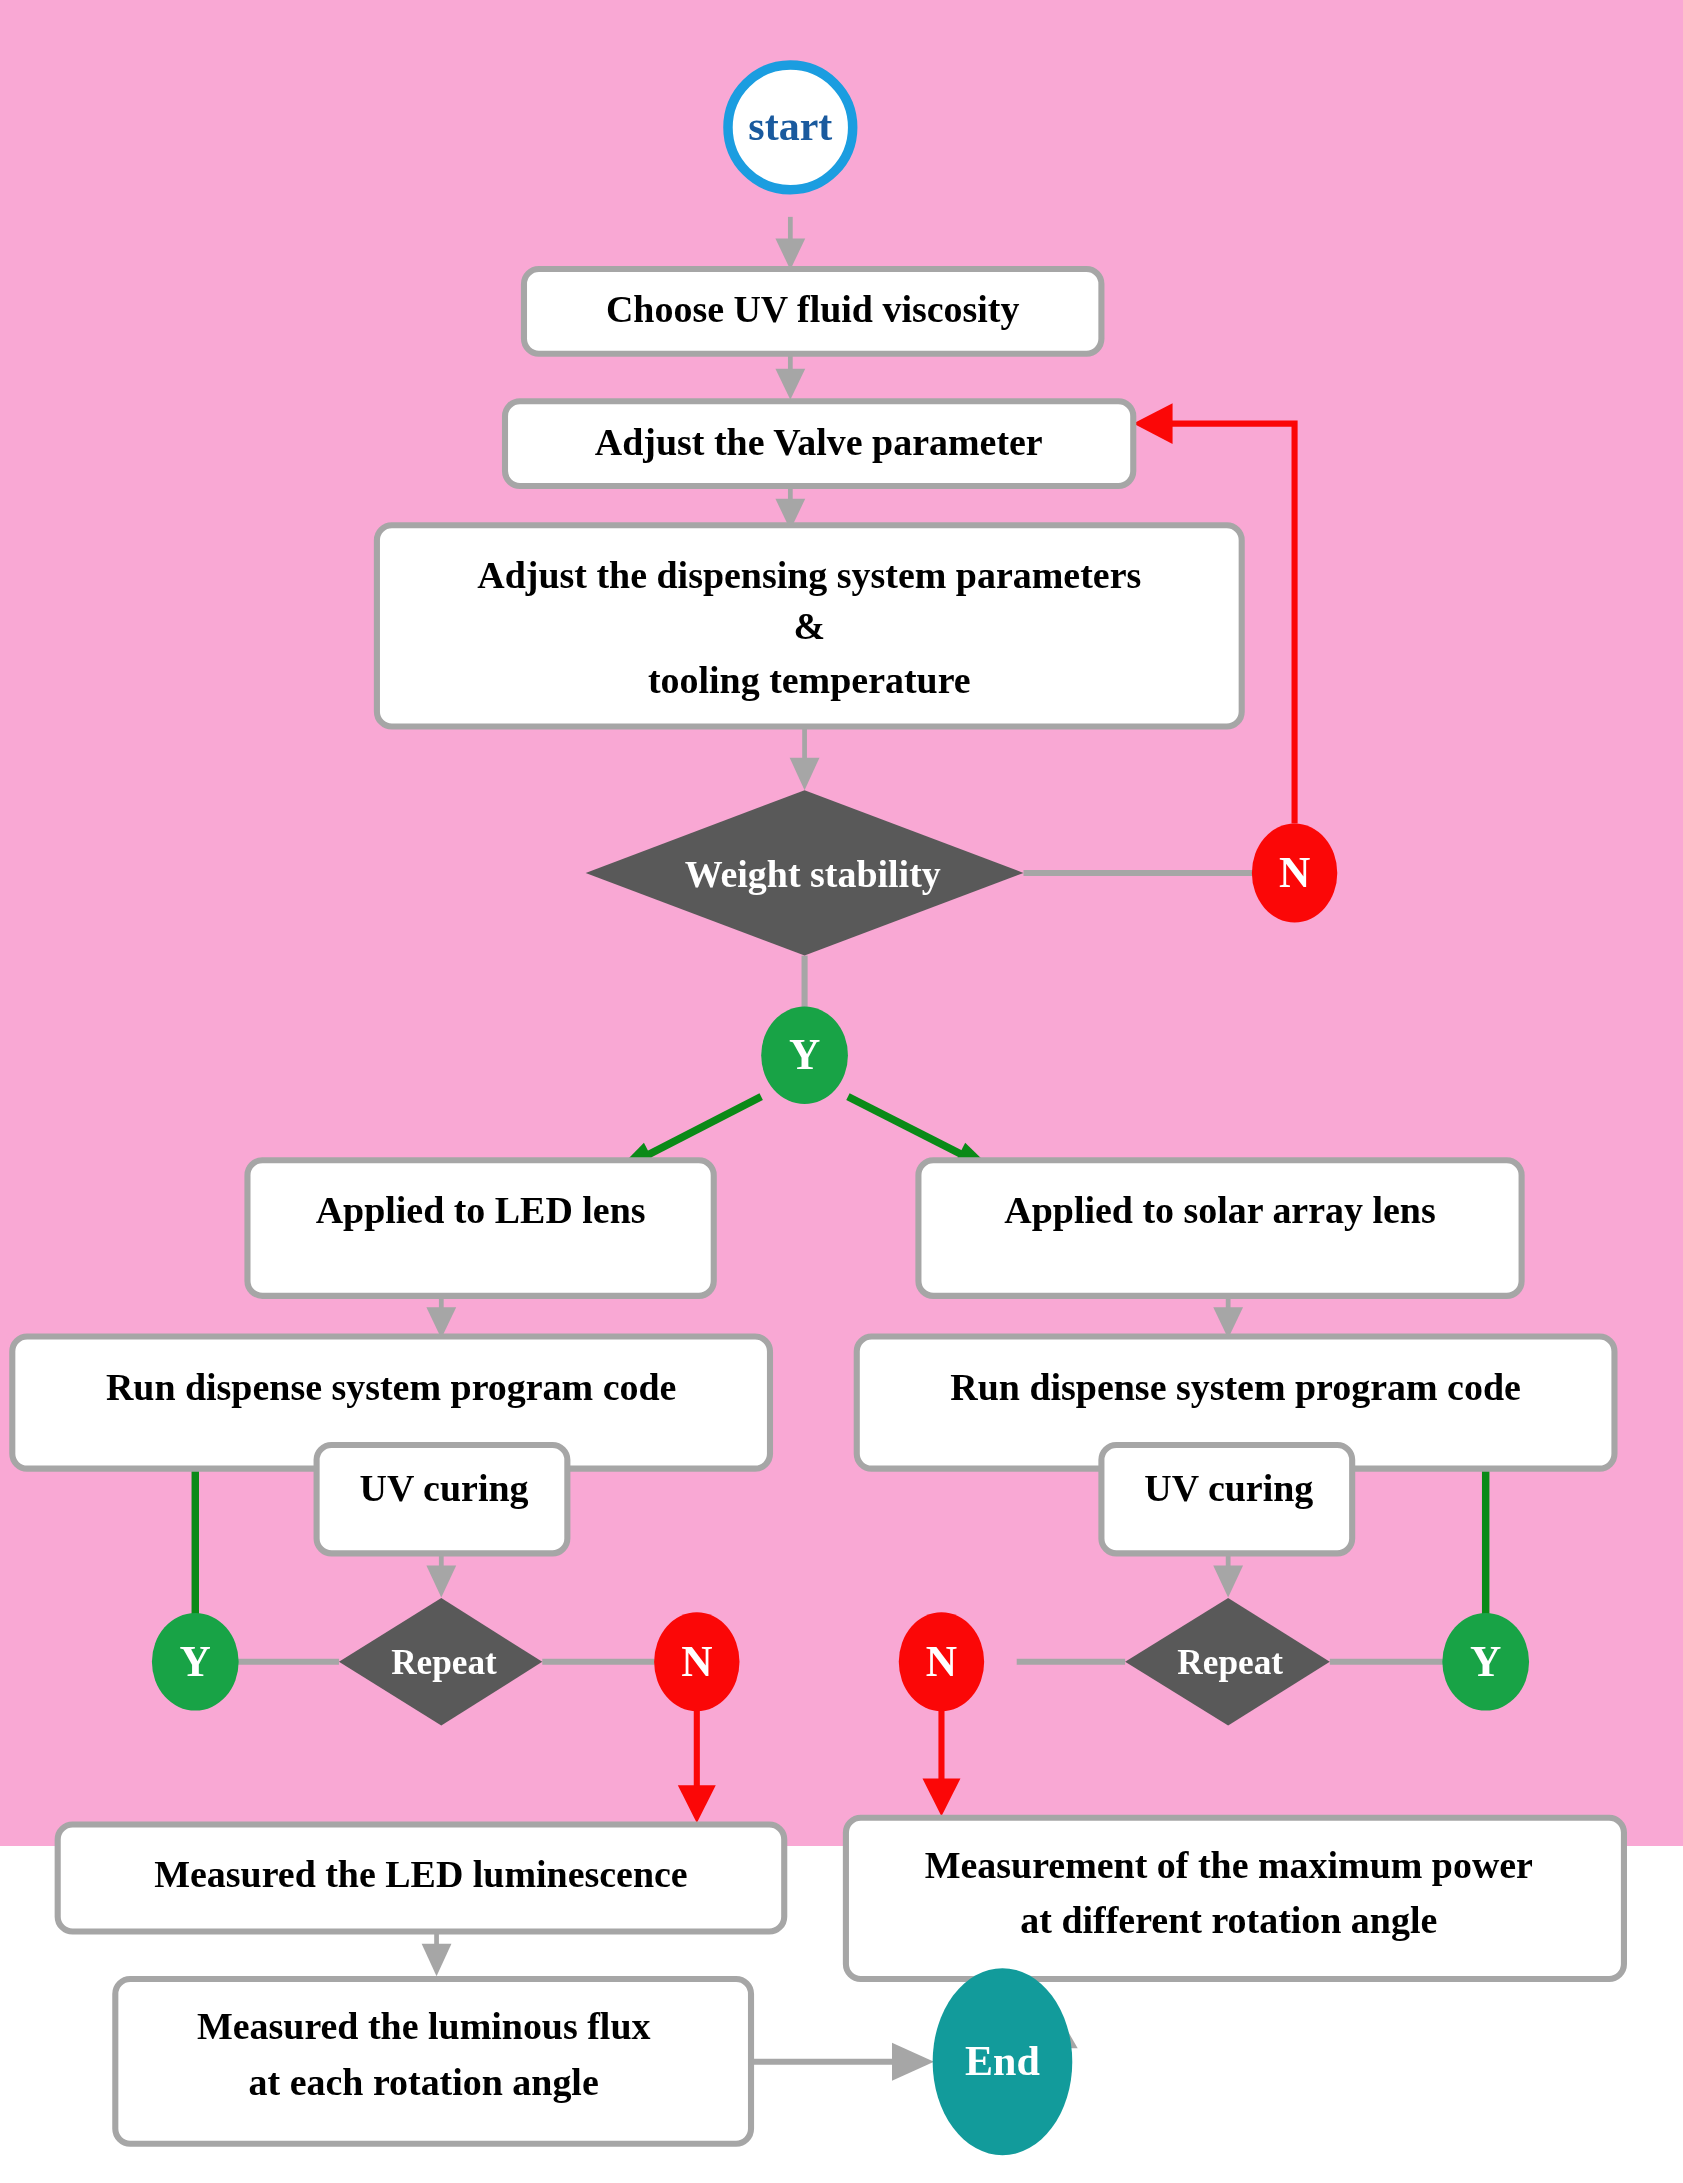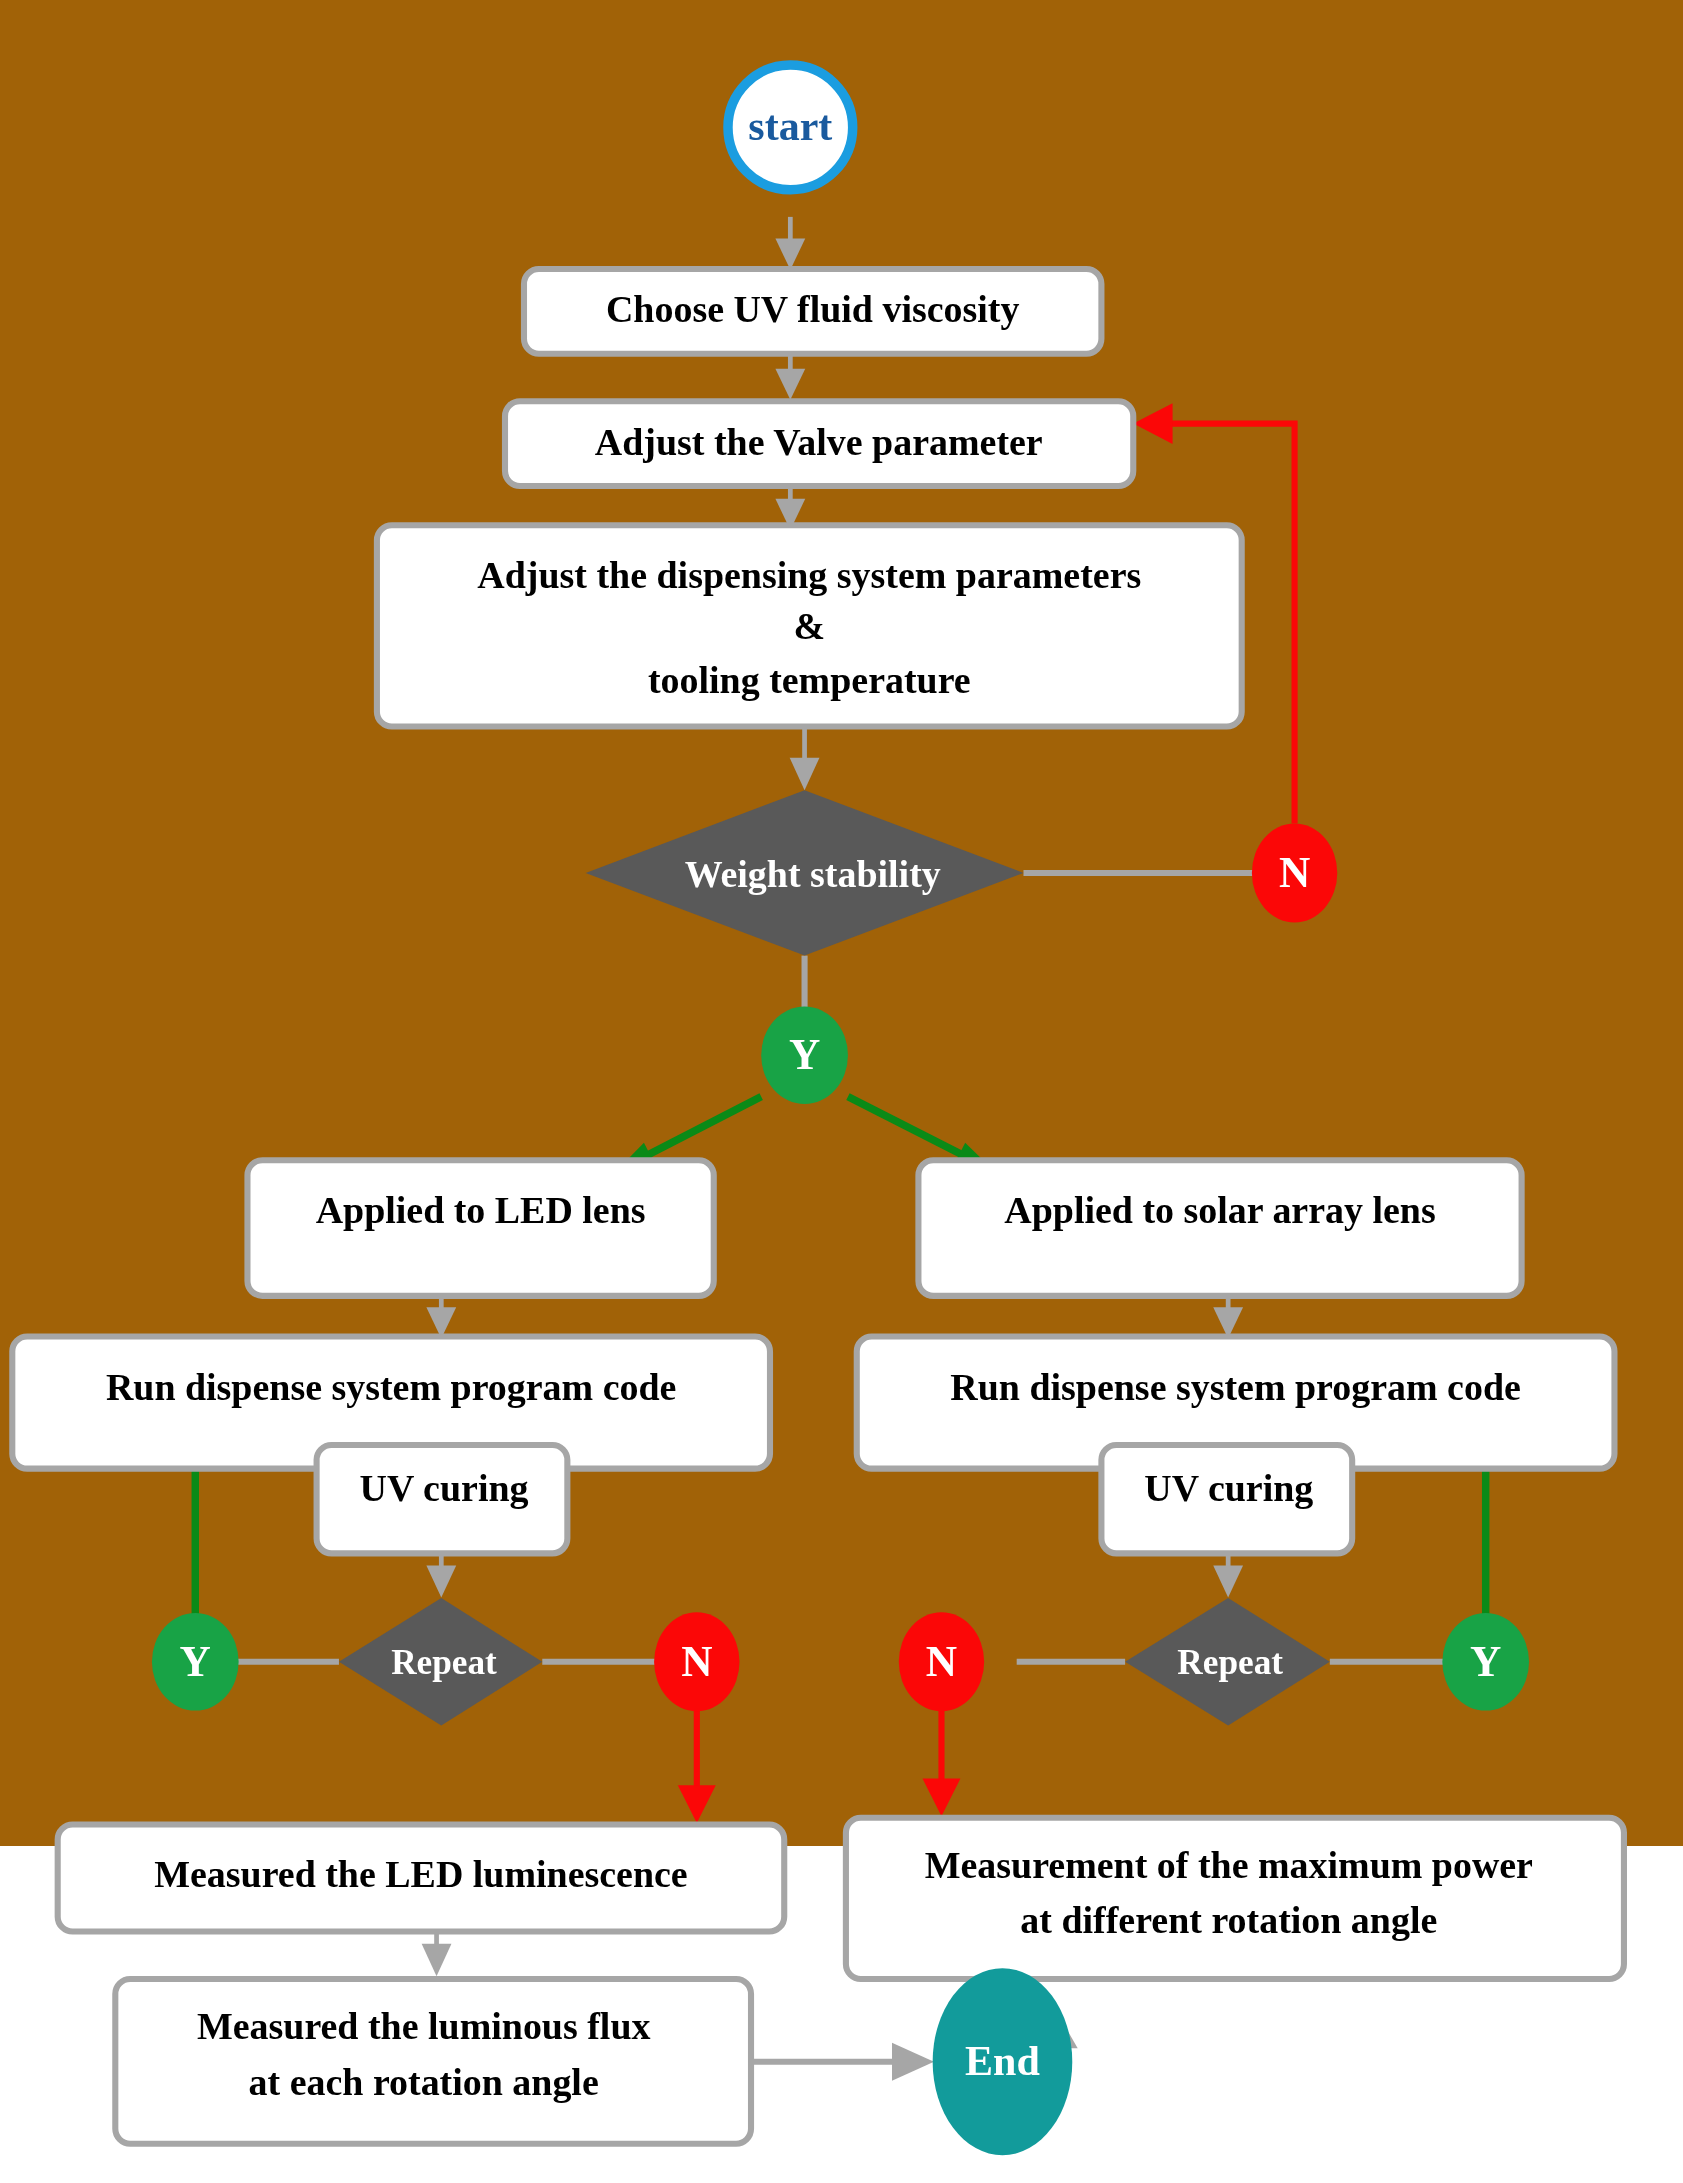--- a/index.html
+++ b/index.html
@@ -10,21 +10,21 @@
   body {
     width: 1683px;
     height: 2183px;
     font-family: "Liberation Serif", "DejaVu Serif", serif;
     overflow: hidden;
   }
   #flowchart-root {
     position: relative;
     width: 1683px;
     height: 1846px;
-    background: #a16207;
+    background: #f9a8d4;
   }
   svg#flow-svg {
     display: block;
     width: 1683px;
     height: 2183px;
   }
   .node-label {
     font-family: "Liberation Serif", "DejaVu Serif", serif;
     font-weight: bold;
     fill: #000000;

